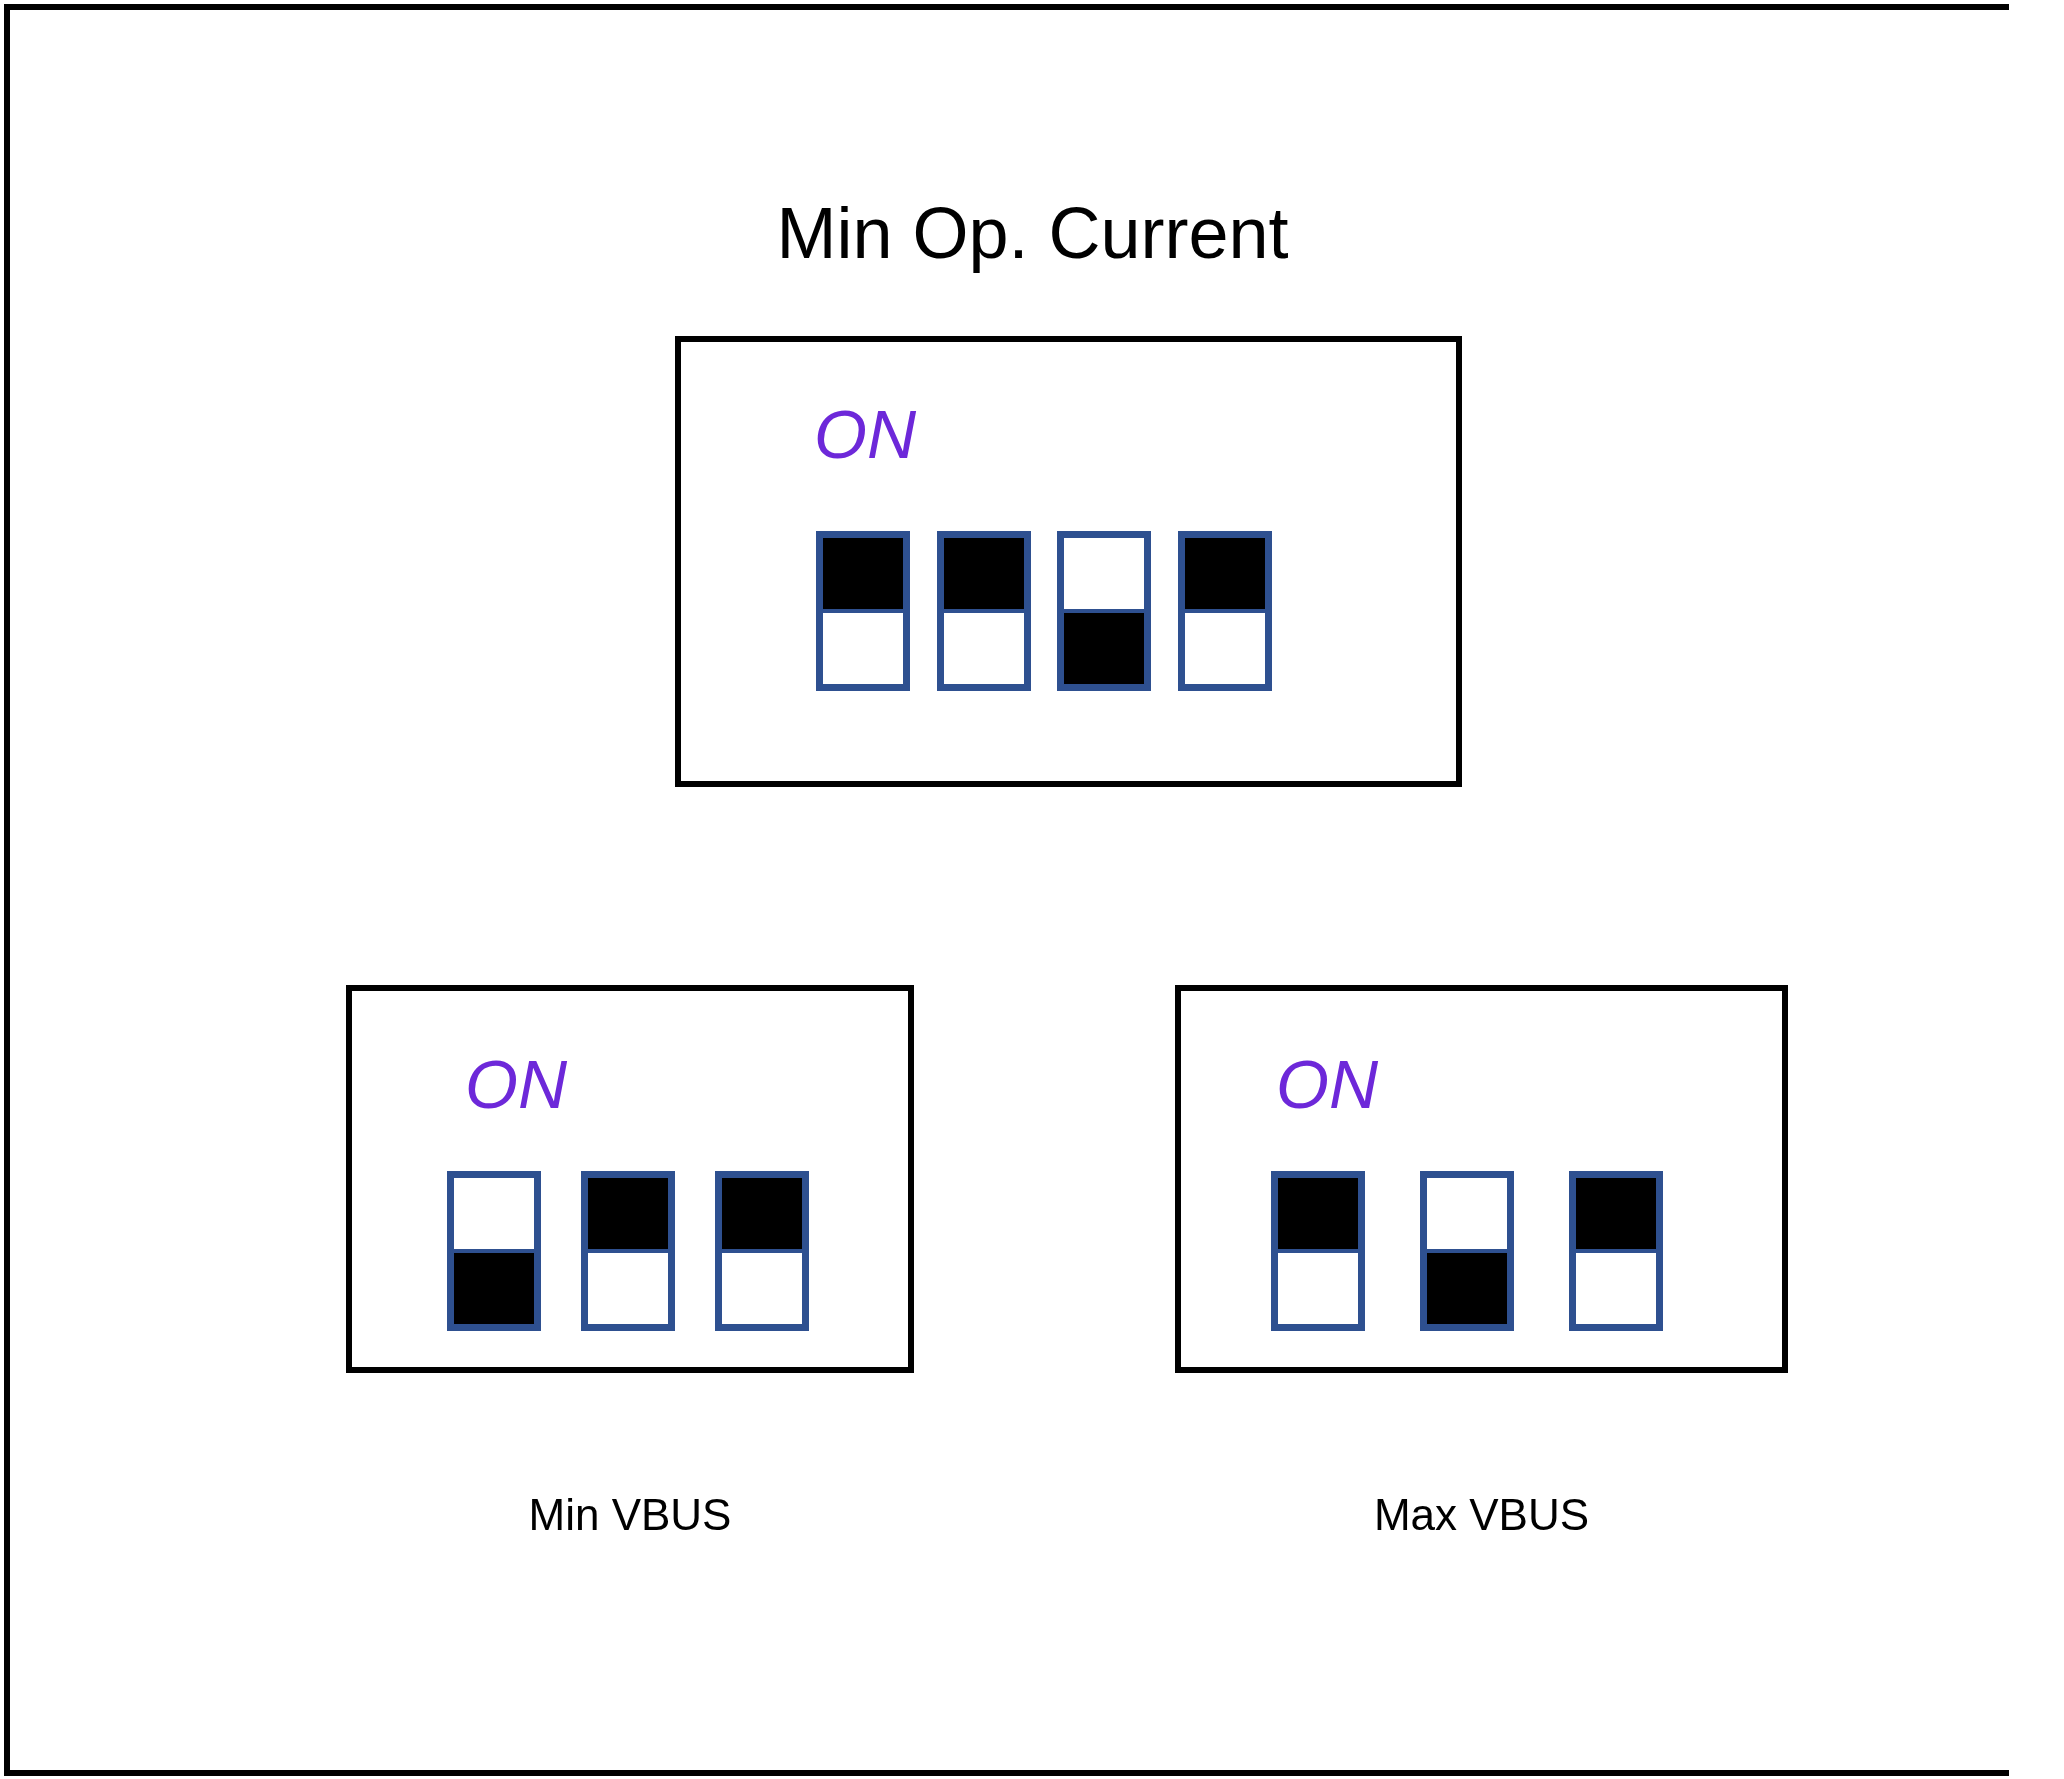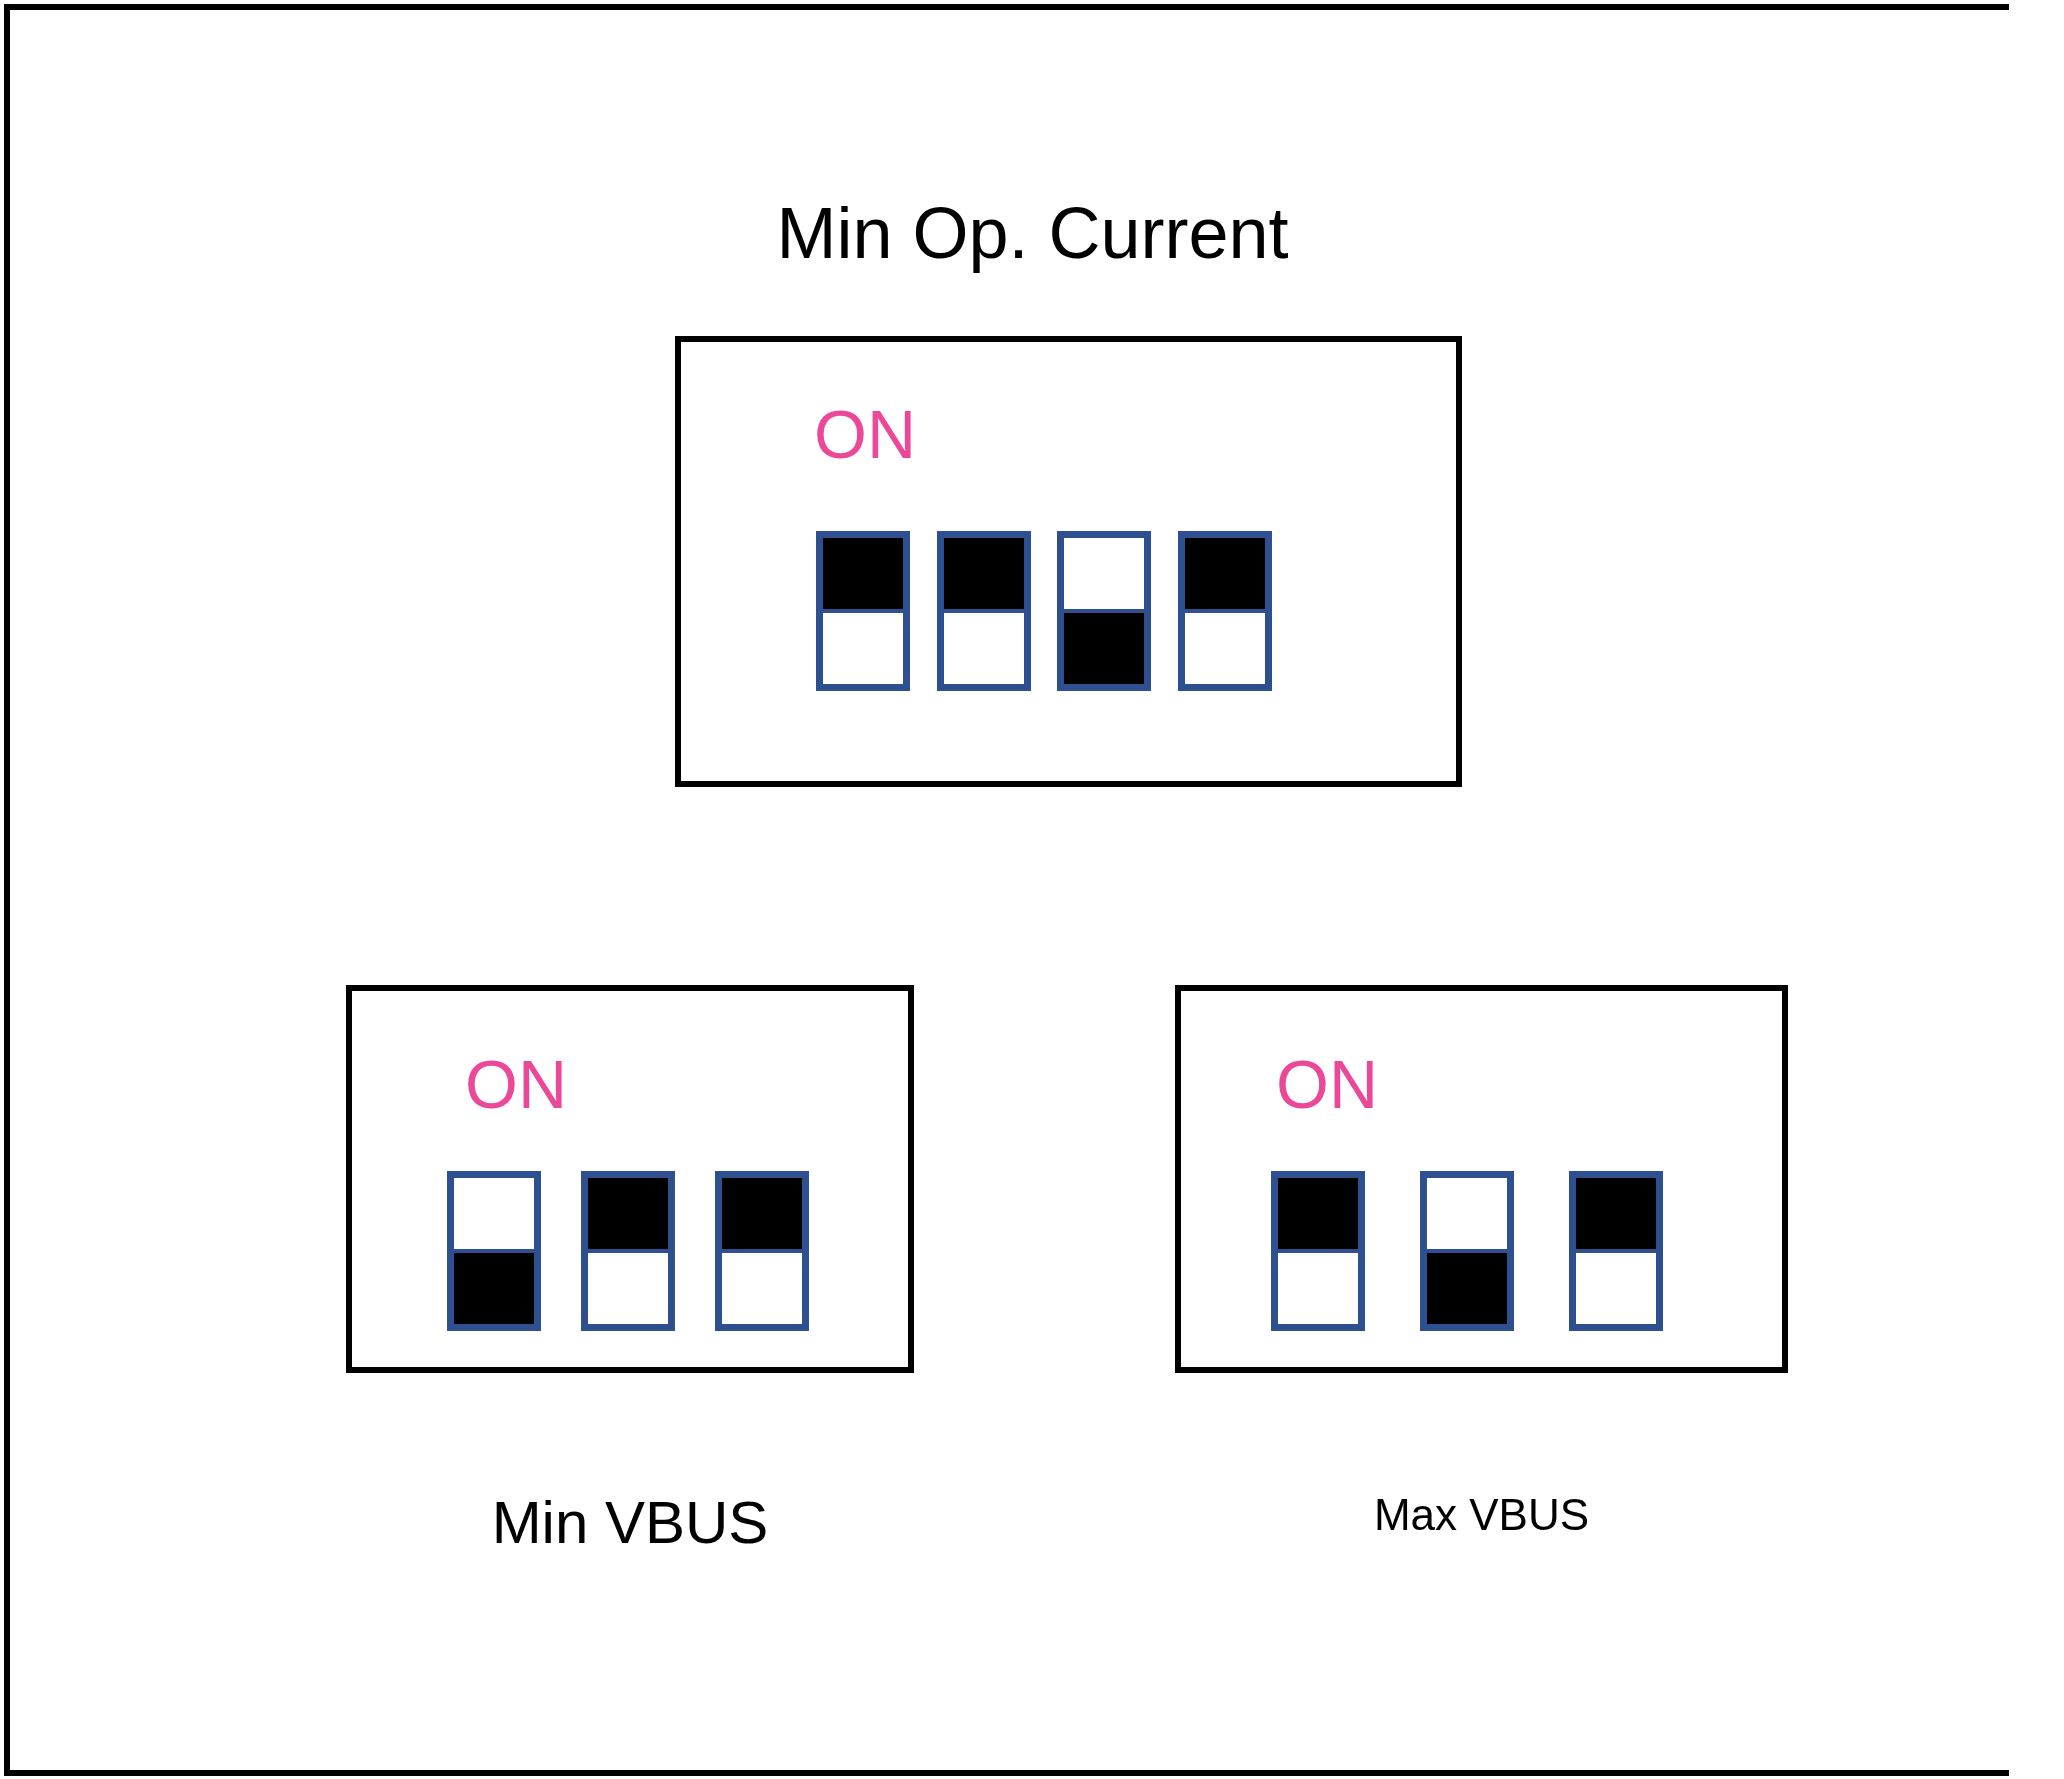--- a/index.html
+++ b/index.html
@@ -54,21 +54,21 @@
     left: 221px;
     top: 524px;
     font-size: 68px;
   }
 
   .label-min-vbus {
     left: 346px;
     top: 1493px;
     width: 568px;
     text-align: center;
-    font-size: 60px;
+    font-size: 44px;
   }
 
   .label-max-vbus {
     left: 1175px;
     top: 1493px;
     width: 613px;
     text-align: center;
     font-size: 44px;
   }
 
@@ -96,24 +96,25 @@
 
   .bank-max-vbus {
     left: 1175px;
     top: 985px;
     width: 613px;
     height: 388px;
   }
 
   .on-label {
     position: absolute;
-    color: #ec4899;
+    color: #6d28d9;
     font-size: 68px;
     line-height: 1;
     white-space: nowrap;
+    font-style: italic;
   }
 
   .bank-min-op-current .on-label { left: 133px; top: 58px; }
   .bank-min-vbus      .on-label { left: 113px; top: 59px; }
   .bank-max-vbus      .on-label { left: 95px; top: 59px; }
 
   
   .switch-row {
     position: absolute;
     display: flex;

